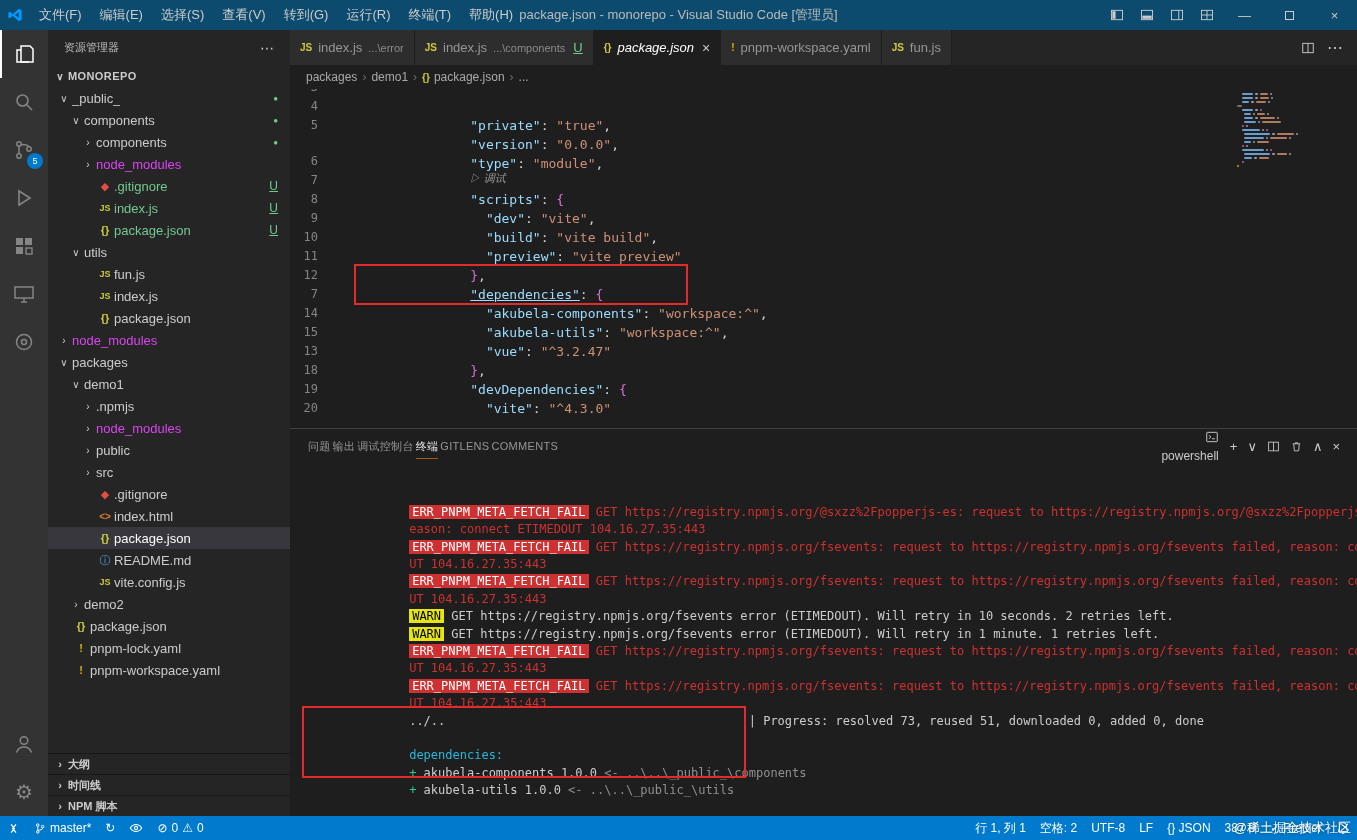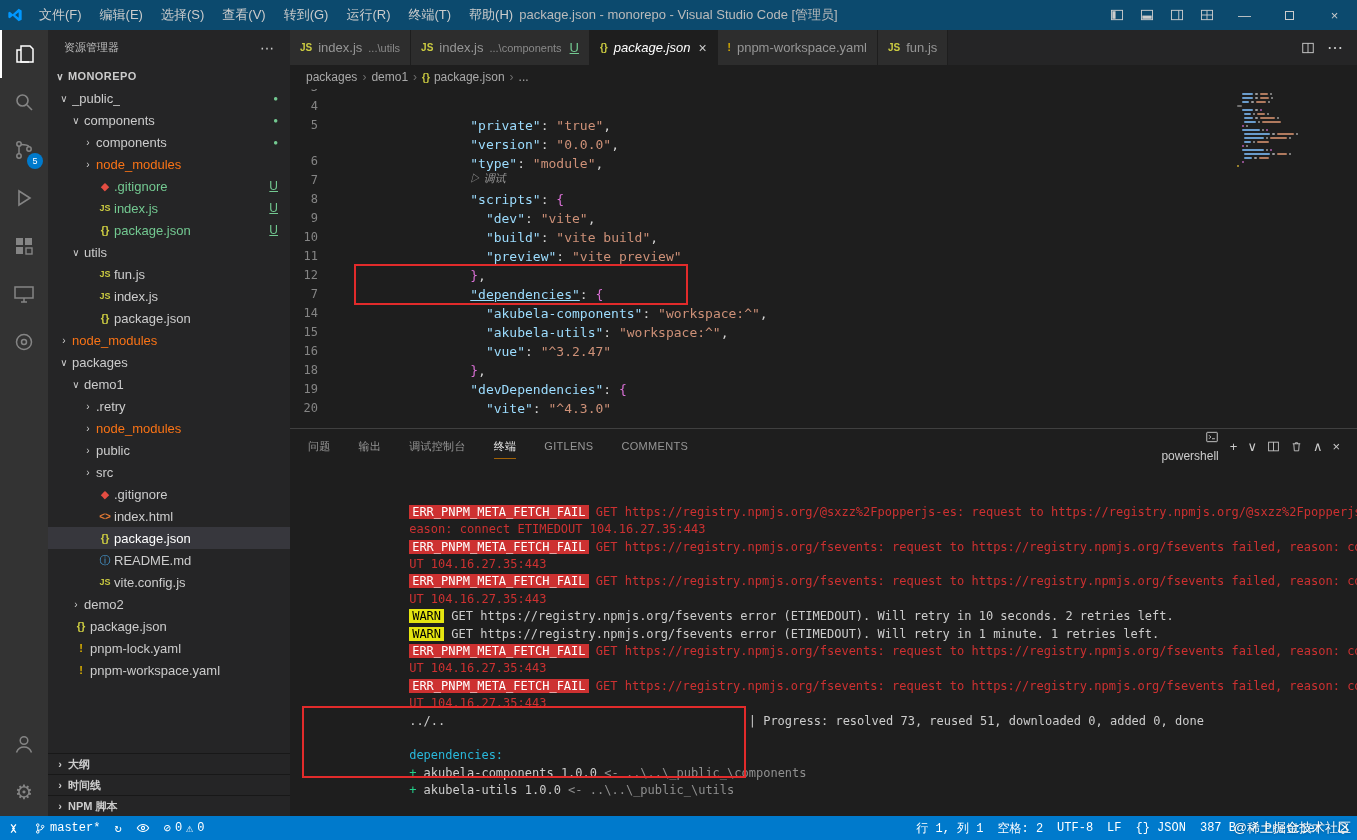--- a/index.html
+++ b/index.html
@@ -43,21 +43,21 @@
   .trow.l0 { padding-left:8px; } .trow.l1 { padding-left:20px; } .trow.l2 { padding-left:32px; }
   .arrowslot { width:16px; flex:0 0 16px; text-align:center; font-size:10px; color:#cccccc; }
   .arrowslot:empty { visibility:hidden; }
   .ficon { width:18px; flex:0 0 18px; text-align:center; font-size:11px; }
   .ficon:empty { display:none; }
   .fname { white-space:nowrap; overflow:hidden; text-overflow:ellipsis; }
   .fbadge { margin-left:auto; padding-right:8px; font-size:12px; }
   .fbadge:empty { display:none; }
   .fbadge.u { color:#73c991; }
   .fbadge.dot { color:#73c991; font-size:8px; }
-  .green { color:#73c991; } .dim { color:#f97316; }
+  .green { color:#73c991; } .dim { color:#d946ef; }
   .ic-js { color:#cbcb41; font-weight:bold; font-size:9px; }
   .ic-json { color:#cbcb41; font-weight:bold; }
   .ic-git { color:#e44d42; } .ic-html { color:#e37933; font-weight:bold; font-size:10px; }
   .ic-info { color:#4aa3df; } .ic-warn { color:#ddb100; font-weight:bold; }
   .sb-sections { margin-top:auto; }
   .sb-section { height:21px; display:flex; align-items:center; font-size:11px; font-weight:bold;
     border-top:1px solid rgba(0,0,0,.35); padding-left:4px; color:#cccccc; }
   .sb-section .arrowslot { font-size:11px; }
 
   
@@ -98,40 +98,40 @@
   .cl { color:#999999; font-size:11px; font-family:"Liberation Sans", sans-serif; }
   .minimap { position:absolute; top:4px; right:16px; width:104px; }
   .mm-row { height:2px; margin-bottom:2px; white-space:nowrap; font-size:0; }
   .mm-row span { display:inline-block; height:2px; margin-right:2px; border-radius:1px; vertical-align:top; }
   .redbox { position:absolute; border:2px solid #e22b2b; z-index:5; pointer-events:none; }
   .redbox-editor { top:175px; left:64px; width:334px; height:41px; }
 
   
   .panel { flex:1; min-height:0; border-top:1px solid rgba(128,128,128,.35); display:flex; flex-direction:column; }
   .panel-header { height:34px; flex:0 0 34px; display:flex; align-items:center; padding:0 12px 0 18px; }
-  .ptabs { display:flex; gap:28px; font-size:11px; color:#969696; }
+  .ptabs { display:flex; gap:2px; font-size:11px; color:#969696; }
   .ptab { line-height:24px; letter-spacing:.3px; cursor:pointer; }
   .ptab.active { color:#e7e7e7; border-bottom:1px solid #a16207; }
   .pactions { margin-left:auto; display:flex; align-items:center; color:#cccccc; font-size:12px; }
   .pactions .pa { padding:0 5px; font-size:13px; cursor:pointer; }
   .shell-select { display:flex; align-items:flex-end; gap:5px; margin-right:6px; cursor:pointer;flex-direction:column; }
   .terminal { flex:1; position:relative; overflow:hidden; font-family:"DejaVu Sans Mono", monospace;
     font-size:12px; }
   .tlines { padding:6px 0 0 18px; }
   .tline { height:17.4px; line-height:17.4px; white-space:pre; }
   .br { background:#cd3131; color:#ffffff; padding:0 3px; }
   .by { background:#e5e510; color:#000000; padding:0 3px; }
   .r { color:#cd3131; } .w { color:#cccccc; } .gy { color:#8f8f8f; }
   .cy { color:#29b8db; } .gn { color:#23d18b; }
   .redbox-term { top:243px; left:12px; width:444px; height:72px; }
 
   
   .statusbar { height:24px; flex:0 0 24px; background:#007acc; color:#ffffff; display:flex;
     align-items:center; font-size:12px; }
-  .sbitem { padding:0 7px; display:flex; align-items:center; gap:4px; height:24px; cursor:pointer; white-space:nowrap;font-family:Liberation Mono, monospace; }
+  .sbitem { padding:0 7px; display:flex; align-items:center; gap:4px; height:24px; cursor:pointer; white-space:nowrap; }
   .sb-left { display:flex; align-items:center; }
   .sb-right { display:flex; align-items:center; margin-left:auto; }
   .watermark { position:absolute; right:6px; bottom:3px; z-index:20; color:#ffffff; font-size:13px;
     text-shadow:0 0 3px rgba(0,0,0,.45); pointer-events:none; }
   svg { display:block; }
 </style>
 </head>
 <body>
 
 <div class="window">
@@ -341,21 +341,21 @@
           </div>
           <div class="trow l1">
             <span class="arrowslot">∨</span>
 
             <span class="fname">demo1</span>
 
           </div>
           <div class="trow l2">
             <span class="arrowslot">›</span>
 
-            <span class="fname">.retry</span>
+            <span class="fname">.npmjs</span>
 
           </div>
           <div class="trow l2">
             <span class="arrowslot">›</span>
 
             <span class="fname dim">node_modules</span>
 
           </div>
           <div class="trow l2">
             <span class="arrowslot">›</span>
@@ -441,21 +441,21 @@
         </div>
     </div>
 
     <div class="editor-col">
       <div class="tabbar">
         <div class="tabs">
 
         <div class="tab">
               <span class="ticon ic-js">JS</span>
               <span class="tlabel">index.js</span>
-              <span class="tdesc">...\utils</span>
+              <span class="tdesc">...\error</span>
 
             </div>
             <div class="tab">
               <span class="ticon ic-js">JS</span>
               <span class="tlabel">index.js</span>
               <span class="tdesc">...\components</span>
               <span class="tbadge u">U</span>
 
             </div>
             <div class="tab active preview">
@@ -590,21 +590,21 @@
                 
               <span class=" p">    </span><span class=" k">"vue"</span><span class=" p">: </span><span class=" s">"^3.2.47"</span></span>
             </div>
             <div class="code-line">
               <span class="lnum">15</span>
               <span class="ltext">
                 
               <span class=" p">  </span><span class=" b">}</span><span class=" p">,</span></span>
             </div>
             <div class="code-line">
-              <span class="lnum">16</span>
+              <span class="lnum">13</span>
               <span class="ltext">
                 
               <span class=" p">  </span><span class=" k">"devDependencies"</span><span class=" p">: </span><span class=" b">{</span></span>
             </div>
             <div class="code-line">
               <span class="lnum">18</span>
               <span class="ltext">
                 
               <span class=" p">    </span><span class=" k">"vite"</span><span class=" p">: </span><span class=" s">"^4.3.0"</span></span>
             </div>

